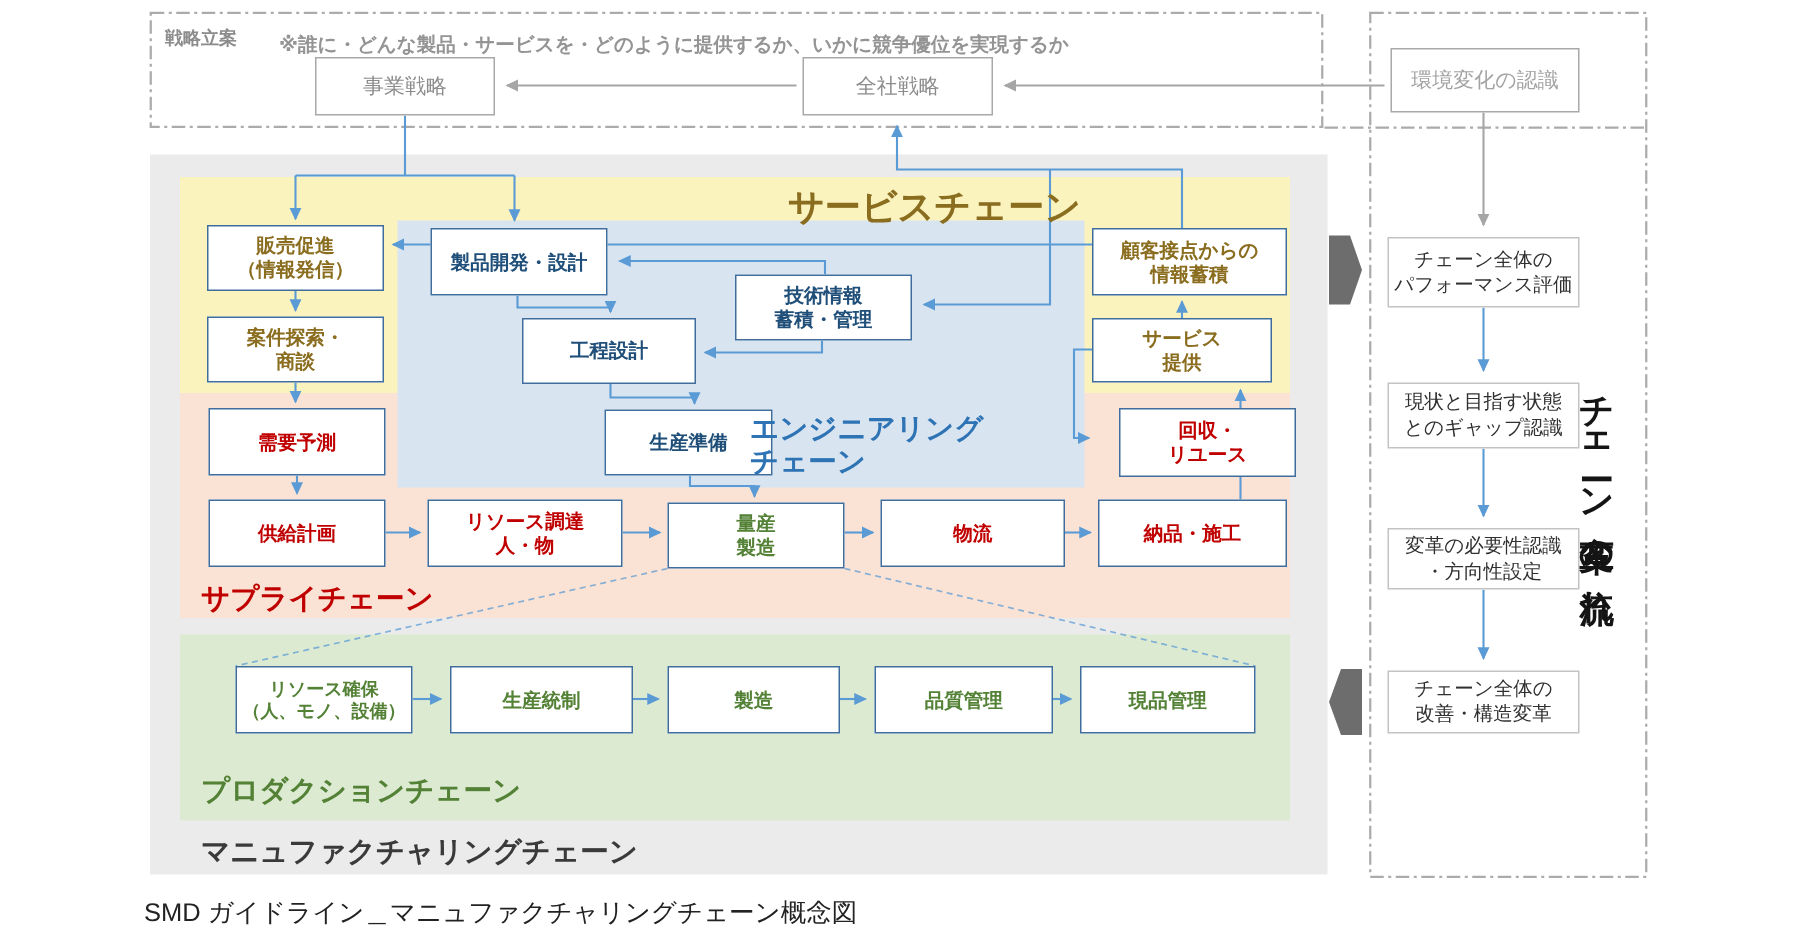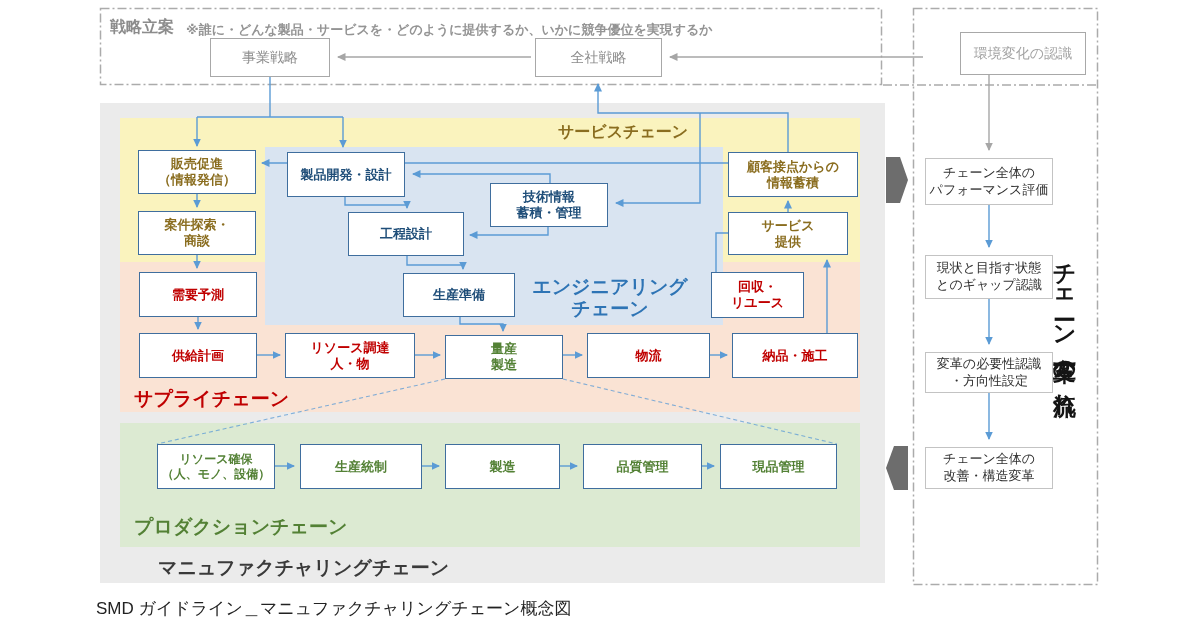--- a/index.html
+++ b/index.html
@@ -23,31 +23,31 @@
   #ag path{fill:var(--gray_line,#a6a6a6);}
   
   .box{position:absolute;z-index:5;background:#fff;display:flex;align-items:center;justify-content:center;
        text-align:center;white-space:pre-line;font-weight:bold;font-size:13px;line-height:1.22;
        border:1.5px solid var(--box_border,#3f6e9e);box-sizing:border-box;}
   .box.gold{color:var(--gold,#8a6d1f);}
   .box.navy{color:var(--navy,#1f4e79);font-family:Liberation Serif, serif;}
   .box.red{color:var(--red,#c00000);}
   .box.green{color:var(--green,#538135);}
   .box.graybx{border:1.4px solid #a8a8a8;color:var(--gray_text,#8c8c8c);font-weight:normal;font-size:14px;}
-  .box.graybx.lighter{color:var(--light_gray_text,#a3a3a3);margin-left:33px;}
+  .box.graybx.lighter{color:var(--light_gray_text,#a3a3a3);}
   .box.rc{border:1.3px solid #c3c3c3;color:#303030;font-weight:normal;font-size:13px;line-height:1.3;}
   .box.small{font-size:12px;}
   
   .lbl{position:absolute;z-index:6;font-weight:bold;white-space:pre-line;}
-  .lbl.svc-t{color:var(--gold,#8a6d1f);font-size:16px;}
-  .lbl.eng-t{color:var(--eng_label,#2e74b5);font-size:19px;text-align:center;line-height:1.15;}
+  .lbl.svc-t{color:var(--gold,#8a6d1f);font-size:24px;}
+  .lbl.eng-t{color:var(--eng_label,#2e74b5);font-size:19px;text-align:left;line-height:1.15;}
   .lbl.sup-t{color:var(--red,#c00000);font-size:19px;}
   .lbl.prd-t{color:var(--green,#538135);font-size:19px;}
-  .lbl.mfg-t{color:#3a3a3a;font-size:19px;margin-left:24px;}
-  .lbl.strat{color:var(--gray_text,#8c8c8c);font-size:16px;}
+  .lbl.mfg-t{color:#3a3a3a;font-size:19px;}
+  .lbl.strat{color:var(--gray_text,#8c8c8c);font-size:12px;}
   .lbl.note{color:#949494;font-size:13px;font-weight:bold;text-align:center;}
   .lbl.vert{writing-mode:vertical-rl;color:#141414;font-size:23px;letter-spacing:3px;}
   .caption{position:absolute;z-index:6;color:#222;font-size:17px;font-weight:normal;}
 </style>
 </head>
 <body>
 
 <div class="canvas">
 
   <div class="band gray" style="left:100px;top:103px;width:785px;height:480px"></div>
@@ -139,21 +139,21 @@
   <div class="box gold" style="left:728px;top:212px;width:120px;height:43px">サービス
 提供</div>
 
   <div class="box navy" style="left:287px;top:152px;width:118px;height:45px">製品開発・設計</div>
   <div class="box navy" style="left:490px;top:183px;width:118px;height:44px">技術情報
 蓄積・管理</div>
   <div class="box navy" style="left:348px;top:212px;width:116px;height:44px">工程設計</div>
   <div class="box navy" style="left:403px;top:273px;width:112px;height:44px">生産準備</div>
 
   <div class="box red" style="left:139px;top:272px;width:118px;height:45px">需要予測</div>
-  <div class="box red" style="left:711px;top:272px;width:93px;height:46px">回収・
+  <div class="box red" style="left:746px;top:272px;width:118px;height:46px">回収・
 リユース</div>
   <div class="box red" style="left:139px;top:333px;width:118px;height:45px">供給計画</div>
   <div class="box red" style="left:285px;top:333px;width:130px;height:45px">リソース調達
 人・物</div>
   <div class="box green" style="left:445px;top:335px;width:118px;height:44px">量産
 製造</div>
   <div class="box red" style="left:587px;top:333px;width:123px;height:45px">物流</div>
   <div class="box red" style="left:732px;top:333px;width:126px;height:45px">納品・施工</div>
 
   <div class="box green small" style="left:157px;top:444px;width:118px;height:45px">リソース確保

